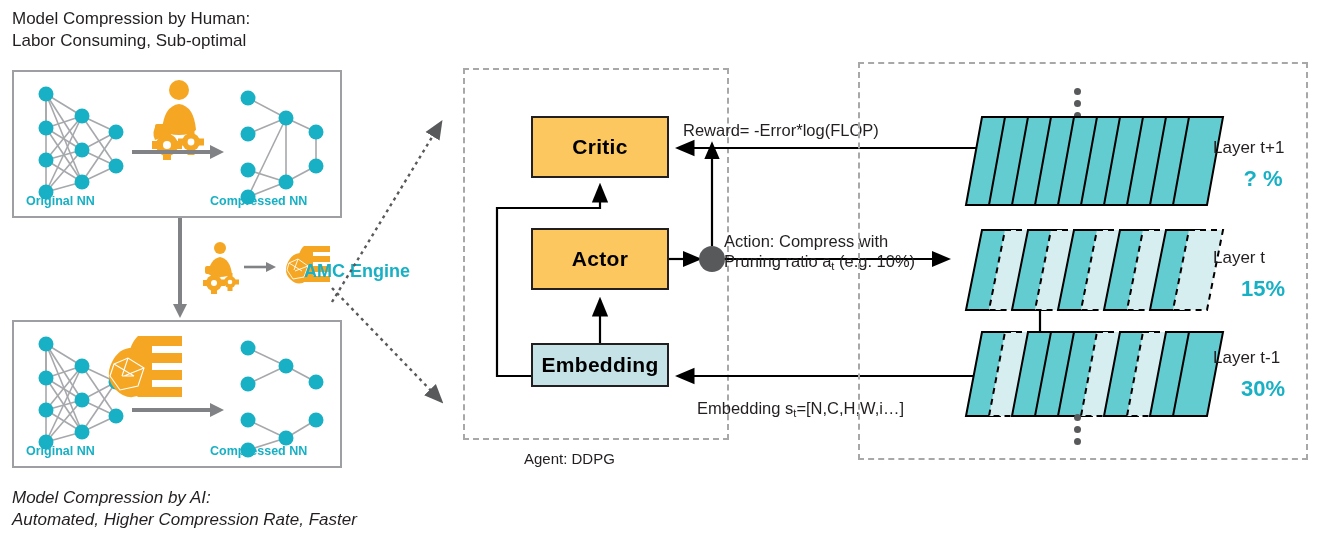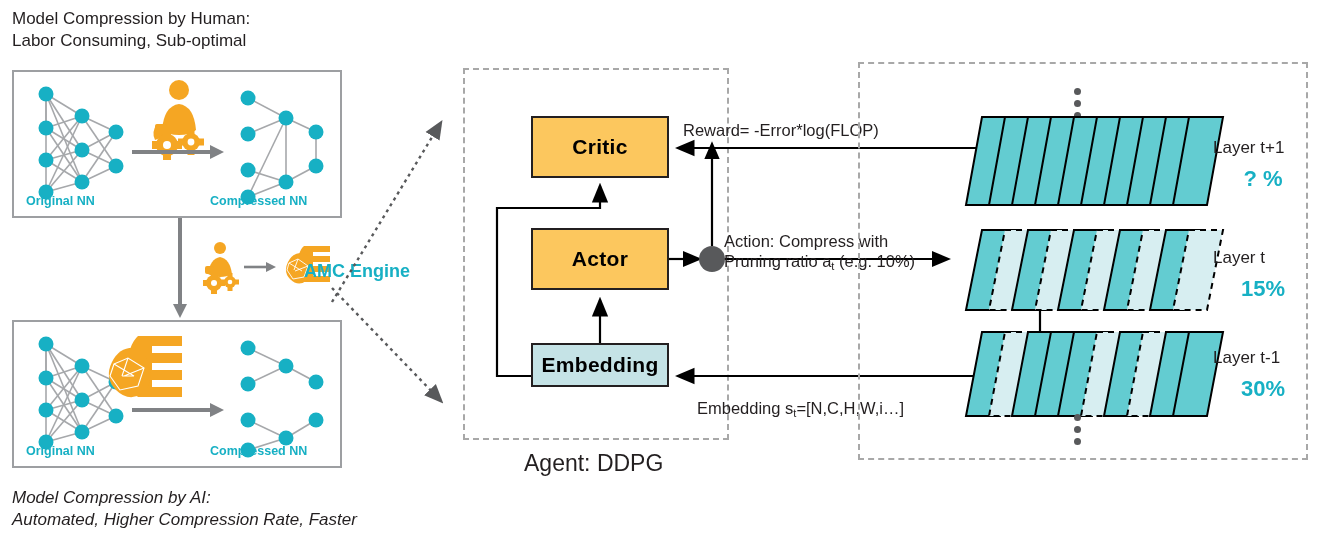--- a/index.html
+++ b/index.html
@@ -42,21 +42,21 @@
     white-space: nowrap;
   }
 
   
   .dashed-frame {
     border: 2px dashed #a8a8a8;
     box-sizing: border-box;
     background: transparent;
   }
   .frame-caption {
-    font-size: 23px;
+    font-size: 15px;
     color: #231f20;
     white-space: nowrap;
   }
 
   
   .block {
     box-sizing: border-box;
     border: 2px solid #231f20;
     display: flex;
     align-items: center;

